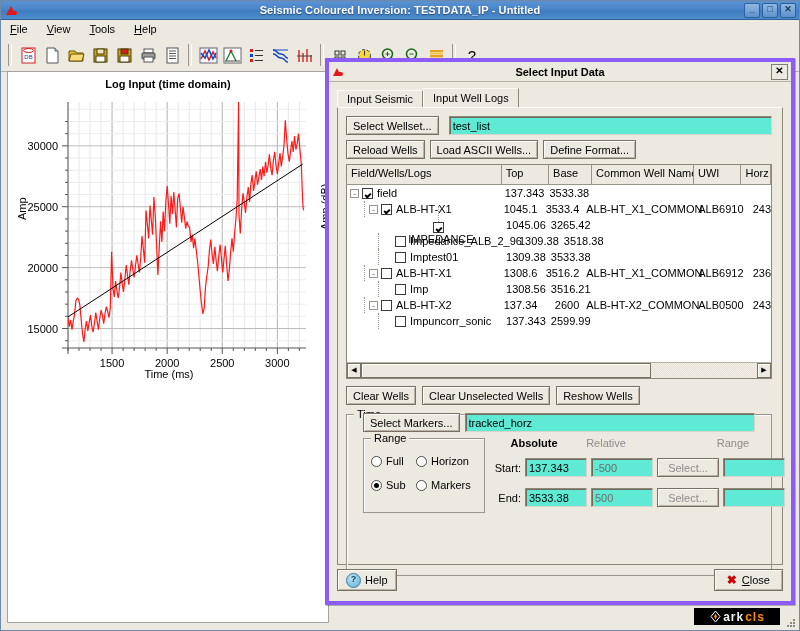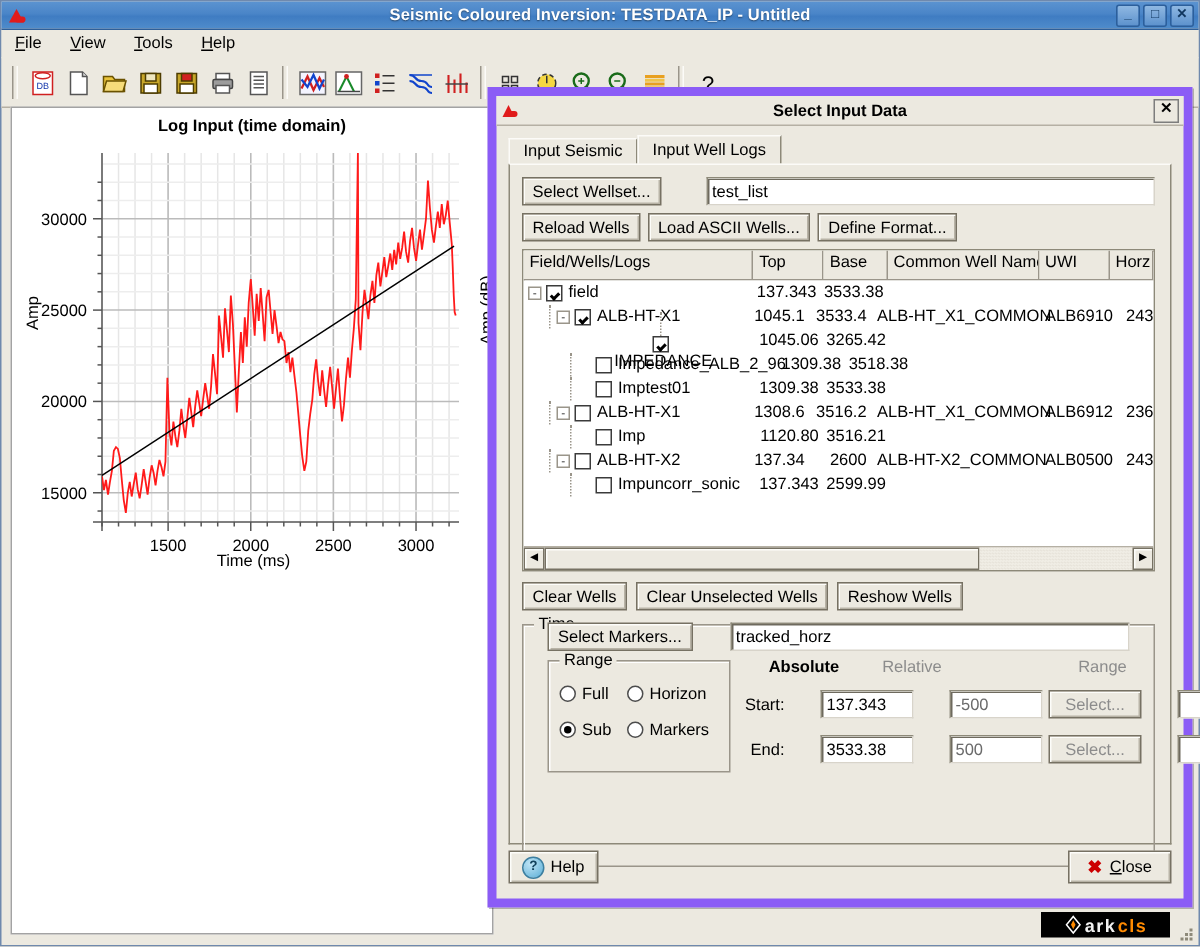--- a/index.html
+++ b/index.html
@@ -44,21 +44,21 @@
   .chart-title{text-align:center;font-weight:bold;font-size:11px;margin-top:6px;color:#000;}
   .chartwrap{position:relative;width:322px;height:300px;}
   .ylab{position:absolute;left:8px;top:130px;transform:rotate(-90deg);transform-origin:left top;
     font-size:11px;color:#000;white-space:nowrap;}
   .ylab2{position:absolute;left:311px;top:140px;transform:rotate(-90deg);transform-origin:left top;
     font-size:11px;color:#000;white-space:nowrap;}
   .xlab{position:absolute;left:0;right:0;top:278px;text-align:center;font-size:11px;color:#000;}
 
   
   .dialog{position:absolute;left:325px;top:58px;width:470px;height:547px;background:#ece9e0;
-    border:6px solid #8b5cf6;box-sizing:border-box;box-shadow:1px 1px 0 rgba(0,0,0,.25);}
+    border:4px solid #8b5cf6;box-sizing:border-box;box-shadow:1px 1px 0 rgba(0,0,0,.25);}
   .dlg-title{height:19px;background:#ece9e0;border-bottom:1px solid #b5b0a4;display:flex;align-items:center;position:relative;}
   .dlg-ico{width:14px;height:12px;margin-left:3px;position:relative;}
   .dlg-ico .tri{position:absolute;left:1px;bottom:2px;width:0;height:0;
     border-left:4px solid transparent;border-right:4px solid transparent;border-bottom:8px solid #e01b1b;}
   .dlg-ico .tri2{position:absolute;left:5px;bottom:2px;width:6px;height:4px;background:#e01b1b;border-radius:0 2px 2px 0;}
   .dlg-title-text{position:absolute;left:0;right:0;text-align:center;font-weight:bold;font-size:11px;color:#000;}
   .dlg-close{margin-left:auto;margin-right:3px;width:15px;height:14px;border:1px solid #7d7d7d;
     background:#ece9e0;font-size:10px;line-height:12px;text-align:center;font-weight:bold;position:relative;z-index:2;}
 
   .dlg-body{position:absolute;left:0;top:19px;right:0;bottom:0;}
@@ -66,22 +66,22 @@
   .tabs{position:absolute;left:8px;top:7px;height:20px;display:flex;align-items:flex-end;}
   .tab{height:18px;padding:2px 9px 0 9px;font-size:11px;background:#ece9e0;
     border-left:1px solid #fcfbf8;border-top:1px solid #fcfbf8;border-right:1px solid #8d8979;box-sizing:border-box;}
   .tab.sel{height:20px;border-right:1px solid #8d8979;font-weight:normal;background:#ece9e0;padding-top:3px;}
   .tabpane{position:absolute;left:8px;top:26px;right:8px;bottom:36px;border:1px solid #8d8979;
     border-top-color:#fcfbf8;background:#ece9e0;box-sizing:border-box;}
 
   .btn{background:#ece9e0;border:1px solid #767163;box-shadow:inset 1px 1px 0 #fdfdfa, inset -1px -1px 0 #b8b3a6;
     font-size:11px;padding:2px 6px;color:#000;height:19px;box-sizing:border-box;white-space:nowrap;}
   .btn u{text-decoration:underline;}
-  .tfield{background:#ffffff;border:1px solid #8d8979;border-right-color:#d8d4ca;border-bottom-color:#d8d4ca;
-    box-shadow:inset 1px 1px 0 #6e6a5e;font-size:11px;padding:2px 3px;height:19px;box-sizing:border-box;color:#000;margin-left:20px;}
+  .tfield{background:#5eead4;border:1px solid #8d8979;border-right-color:#d8d4ca;border-bottom-color:#d8d4ca;
+    box-shadow:inset 1px 1px 0 #6e6a5e;font-size:11px;padding:2px 3px;height:19px;box-sizing:border-box;color:#000;}
   .tfield.dim{color:#6b6b6b;}
 
   .row1{position:absolute;left:8px;top:8px;right:10px;display:flex;gap:10px;align-items:center;}
   .row2{position:absolute;left:8px;top:32px;display:flex;gap:5px;align-items:center;}
 
   
   .tblbox{position:absolute;left:8px;top:56px;right:10px;height:215px;border:1px solid #8d8979;
     box-shadow:inset 1px 1px 0 #6e6a5e;background:#fff;box-sizing:border-box;overflow:hidden;}
   .thead{display:flex;height:19px;background:#ece9e0;border-bottom:1px solid #9a958a;}
   .th{font-size:11px;padding:2px 4px;box-sizing:border-box;border-right:1px solid #9a958a;
@@ -538,21 +538,21 @@
                 <div class="c-uwi">ALB6912</div>
                 <div class="c-hz">236</div>
               </div>
               <div class="trow">
                 <div class="c-name" style="padding-left: 31px;">
                   <span class="guide"></span>
                   <span style="width: 12px; flex: 0 0 auto;"></span>
                   <span class="cb"></span>
                   <span>Imp</span>
                 </div>
-                <div class="c-top">1120.80</div>
+                <div class="c-top">1308.56</div>
                 <div class="c-base">3516.21</div>
                 <div class="c-cwn"></div>
                 <div class="c-uwi"></div>
                 <div class="c-hz"></div>
               </div>
               <div class="trow">
                 <div class="c-name" style="padding-left: 17px;">
                   <span class="guide"></span>
                   <span class="expander">-</span>
                   <span class="cb"></span>

